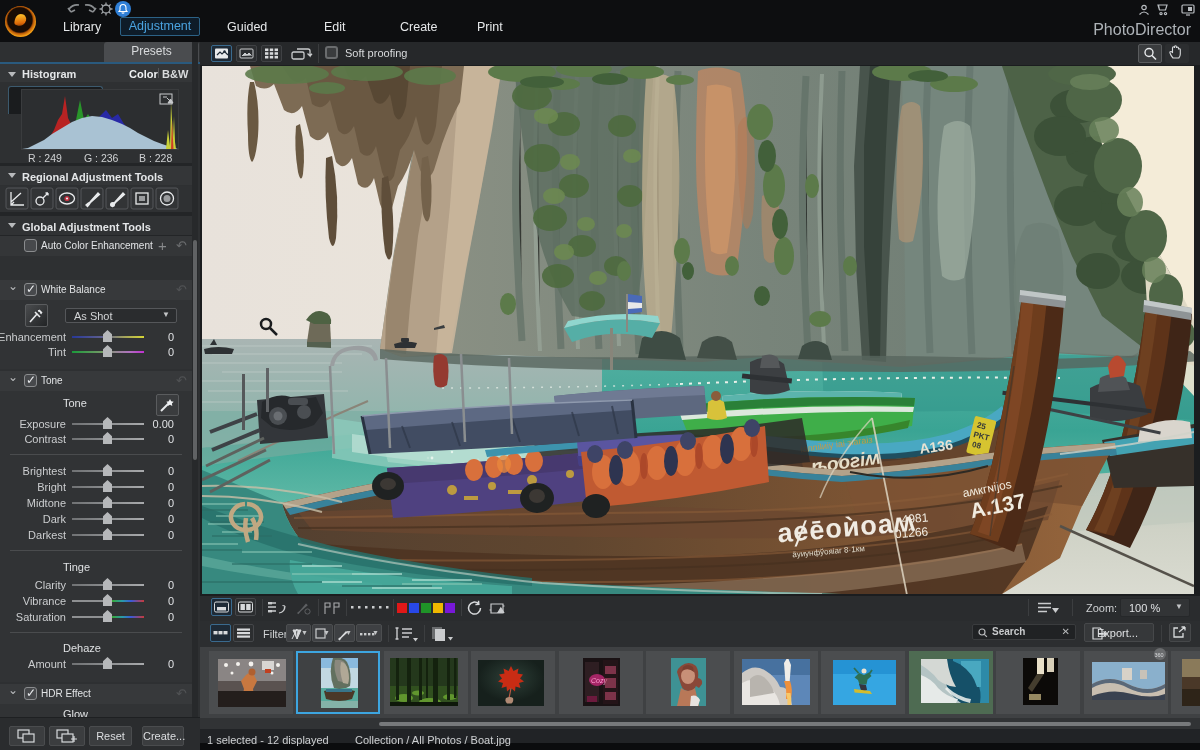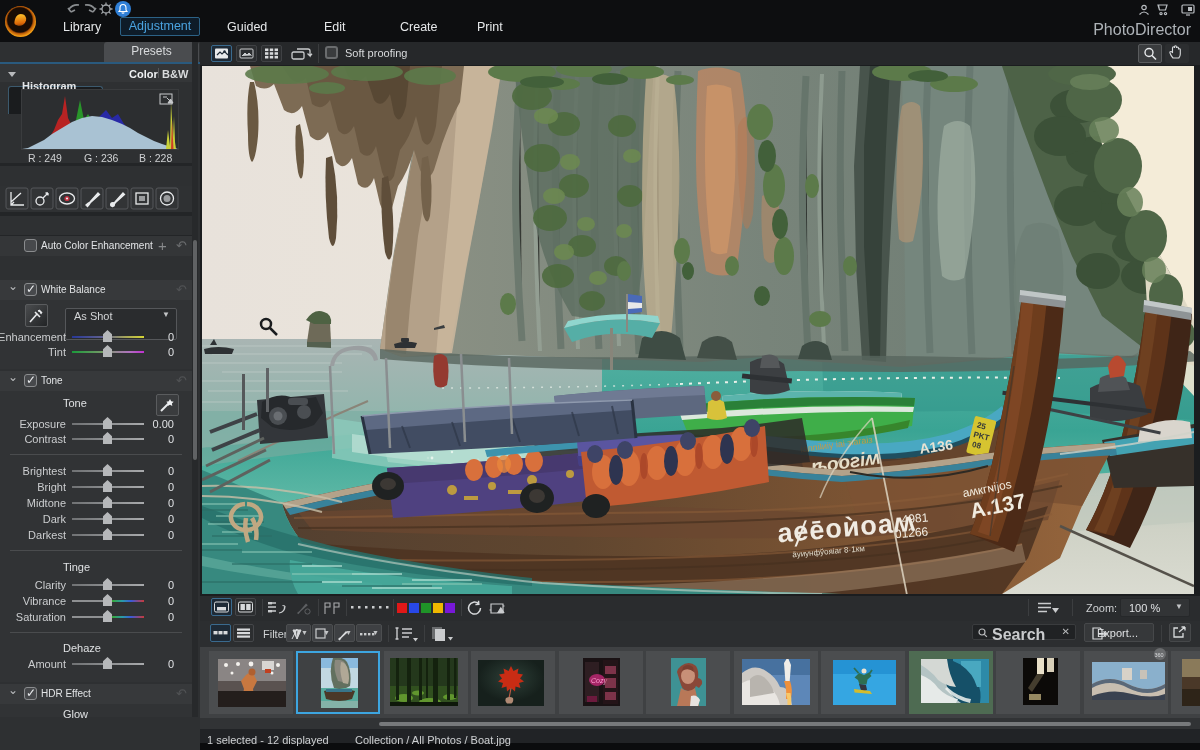--- a/index.html
+++ b/index.html
@@ -13,21 +13,21 @@
 .menuitem{position:absolute;top:20px;font-size:12.5px;color:#e6e8ea;}
 #adjtab{position:absolute;left:120px;top:17px;width:80px;height:19px;border:1px solid #2c6286;background:#0e1c29;border-radius:2px;color:#4aa3e0;font-size:12.5px;text-align:center;line-height:17px;}
 #pdname{position:absolute;right:9px;top:21px;font-size:16px;color:#aeb3b8;}
 
 #leftpanel{position:absolute;left:0;top:42px;width:200px;height:708px;background:#2e3032;}
 #tabManual{position:absolute;left:8px;top:0px;width:95px;height:28px;background:#1a1c1e;border:1px solid #3c5a6e;border-bottom:none;border-radius:3px 3px 0 0;color:#4aa0dc;font-size:12px;text-align:center;line-height:19px;margin-top:44px;}
 #tabPresets{position:absolute;left:104px;top:0px;width:95px;height:20px;background:#4a4c4f;border-radius:3px 3px 0 0;color:#d8dadc;font-size:12px;text-align:center;line-height:19px;}
 #tabline{position:absolute;left:0;top:20px;width:200px;height:2px;background:#2a5a7e;}
 .sechead{position:absolute;left:0;width:192px;height:20px;background:#343638;color:#e4e6e8;font-size:11px;font-weight:bold;}
 .sechead .tri{position:absolute;left:8px;top:8px;width:0;height:0;border-left:4px solid transparent;border-right:4px solid transparent;border-top:5px solid #b8babc;}
-.sechead .lbl{position:absolute;left:22px;top:16px;}
+.sechead .lbl{position:absolute;left:22px;top:4px;}
 .slrow{position:absolute;left:0;width:192px;height:16px;}
 .sllabel{position:absolute;right:126px;top:2px;font-size:11px;color:#cbcdcf;}
 .sltrack{position:absolute;left:72px;top:7px;width:72px;height:2px;background:linear-gradient(to right,#707274,#a8aaac);}
 .slhandle{position:absolute;left:103px;top:1px;width:9px;height:12px;background:#b6b8ba;clip-path:polygon(50% 0,100% 35%,100% 100%,0 100%,0 35%);}
 .slval{position:absolute;right:18px;top:2px;font-size:11px;color:#dfe1e3;}
 .ckbox{position:absolute;width:13px;height:13px;border:1px solid #8a8c8e;border-radius:3px;background:#47494c;}
 .ckbox.on:after{content:"\2713";position:absolute;left:1px;top:-2px;color:#e8eaec;font-size:12px;}
 .plus{color:#87898b;font-size:15px;}
 .ckrow{position:absolute;left:0;width:192px;height:20px;background:#343638;}
 .cklbl{position:absolute;left:41px;top:4px;font-size:10px;color:#e2e4e6;}
@@ -107,20 +107,24 @@
         </g>
       </svg>
     </div>
     <div style="position:absolute;left:0;top:110px;width:192px;font-size:10.5px;color:#cfd1d3;">
       <span style="position:absolute;left:28px;">R : 249</span>
       <span style="position:absolute;left:84px;">G : 236</span>
       <span style="position:absolute;left:139px;">B : 228</span>
     </div>
     <div style="position:absolute;left:0;top:121px;width:192px;height:3px;background:#232527;"></div>
 
+    <div class="sechead" style="top:124px;height:19px;">
+        <span class="tri" style="top:7px;"></span>
+        <span class="lbl" style="top:5px;">Regional Adjustment Tools</span>
+      </div>
     <div id="regtools" style="position:absolute;left:0;top:144px;width:192px;height:26px;background:#2f3133;">
       <svg width="192" height="26" viewBox="0 0 192 26">
         <g fill="none" stroke="#55575a">
           <rect x="6" y="2" width="22" height="21" rx="2" fill="#323436"></rect>
           <rect x="31" y="2" width="22" height="21" rx="2" fill="#323436"></rect>
           <rect x="56" y="2" width="22" height="21" rx="2" fill="#323436"></rect>
           <rect x="81" y="2" width="22" height="21" rx="2" fill="#323436"></rect>
           <rect x="106" y="2" width="22" height="21" rx="2" fill="#323436"></rect>
           <rect x="131" y="2" width="22" height="21" rx="2" fill="#323436"></rect>
           <rect x="156" y="2" width="22" height="21" rx="2" fill="#323436"></rect>
@@ -137,20 +141,24 @@
           <circle cx="112.5" cy="18.5" r="2.5" fill="#e8eaec" stroke="none"></circle>
           <rect x="136" y="7" width="12" height="11"></rect>
           <rect x="139" y="10" width="6" height="5" fill="#9a9c9e" stroke="none"></rect>
           <circle cx="167" cy="12.5" r="6.5"></circle>
           <circle cx="167" cy="12.5" r="3.5" fill="#9a9c9e" stroke="none"></circle>
         </g>
       </svg>
     </div>
     <div style="position:absolute;left:0;top:170px;width:192px;height:4px;background:#232527;"></div>
 
+    <div class="sechead" style="top:174px;height:19px;background:#303234;">
+        <span class="tri" style="top:7px;"></span>
+        <span class="lbl" style="top:5px;">Global Adjustment Tools</span>
+      </div>
     <div style="position:absolute;left:0;top:193px;width:192px;height:1px;background:#232527;"></div>
     <div class="ckrow" style="top:194px;">
       <span class="ckbox" style="left:24px;top:3px;"></span>
       <span class="cklbl">Auto Color Enhancement</span>
       <span class="plus" style="position:absolute;left:158px;top:1px;">+</span>
       <span class="undo" style="position:absolute;left:176px;top:2px;">↶</span>
     </div>
     <div class="ckrow" style="top:216px;margin-top:28px;">
       <span class="ckbox" style="left:24px;top:3px;"></span>
       <span class="cklbl">Color LUT <span style="color:#d03030;font-size:8px;vertical-align:4px;">*</span></span>
@@ -162,21 +170,21 @@
       <span class="ckbox on" style="left:24px;top:3px;"></span>
       <span class="cklbl" style="left:41px;">White Balance</span>
       <span class="undo" style="position:absolute;left:176px;top:2px;opacity:.5;">↶</span>
     </div>
     <div style="position:absolute;left:0;top:258px;width:192px;height:69px;background:#313335;">
       <div style="position:absolute;left:25px;top:4px;width:23px;height:23px;background:linear-gradient(135deg,#4a4c4e,#222426);border:1px solid #5a5c5e;border-radius:2px;">
         <svg width="21" height="21">
             <path d="M4 17 L11 9 M11 9 l1.5 1.5 M9 7 l5 5 M13 5 l3 3 M12 6 a2.5 2.5 0 0 1 3 3" stroke="#e8eaec" stroke-width="1.6" fill="none"></path>
           </svg>
       </div>
-      <div style="position:absolute;left:65px;top:8px;width:112px;height:32px;background:#2a2c2e;border:1px solid #55575a;border-radius:2px;">
+      <div style="position:absolute;left:65px;top:8px;width:112px;height:15px;background:#2a2c2e;border:1px solid #55575a;border-radius:2px;">
         <span style="position:absolute;left:8px;top:1px;font-size:11px;color:#d2d4d6;">As Shot</span>
         <span style="position:absolute;right:6px;top:1px;font-size:8px;color:#c2c4c6;">▼</span>
       </div>
       <div class="slrow" style="top:29px;">
         <span class="sllabel">Enhancement</span>
         <span class="sltrack" style="background:linear-gradient(90deg,#283898,#62628e 45%,#a8a858 75%,#d6d634);"></span>
         <span class="slhandle"></span>
         <span class="slval">0</span>
       </div>
       <div class="slrow" style="top:44px;">
@@ -275,20 +283,41 @@
     <div class="ckrow" style="top:642px;background:#37393b;">
       <span class="chev">⌄</span>
       <span class="ckbox on" style="left:24px;top:3px;"></span>
       <span class="cklbl" style="left:41px;">HDR Effect</span>
       <span class="undo" style="position:absolute;left:176px;top:2px;opacity:.5;">↶</span>
     </div>
     <div style="position:absolute;left:0;top:662px;width:192px;height:13px;background:#313335;">
       <div style="position:absolute;left:63px;top:4px;font-size:11px;color:#dfe1e3;">Glow</div>
     </div>
 
+    <div style="position:absolute;left:0;top:675px;width:200px;height:33px;background:#2a2c2e;border-top:1px solid #1e2022;">
+      <div class="tbtn" style="left:9px;top:8px;width:36px;">
+        <svg width="20" height="14" style="margin-top:2px;">
+            <g stroke="#d8dadc" stroke-width="1.2" fill="none">
+              <rect x="1" y="1" width="11" height="8"></rect>
+              <rect x="6" y="5" width="11" height="8" fill="#3b3d3f"></rect>
+            </g>
+          </svg>
+      </div>
+      <div class="tbtn" style="left:49px;top:8px;width:36px;">
+        <svg width="22" height="14" style="margin-top:2px;">
+            <g stroke="#d8dadc" stroke-width="1.2" fill="none">
+              <rect x="1" y="1" width="11" height="8"></rect>
+              <rect x="6" y="5" width="11" height="8" fill="#3b3d3f"></rect>
+              <path d="M18 7 v6 M15 10 h6"></path>
+            </g>
+          </svg>
+      </div>
+      <div class="tbtn" style="left:89px;top:8px;width:43px;line-height:18px;">Reset</div>
+      <div class="tbtn" style="left:142px;top:8px;width:42px;line-height:18px;">Create...</div>
+    </div>
 
     <div style="position:absolute;left:192px;top:0;width:6px;height:675px;background:#27292b;">
       <div style="position:absolute;left:1px;top:198px;width:4px;height:220px;background:#606264;border-radius:2px;"></div>
     </div>
   </div>
   <div id="canvtools">
     <div style="position:absolute;left:11px;top:3px;width:21px;height:17px;background:#1e2a36;border:1px solid #3a6a8e;border-radius:2px;">
       <svg width="19" height="15">
           <rect x="3" y="2.5" width="13" height="10" rx="1" fill="#e8eaec"></rect>
           <path d="M5 9 l3 -3 l2 2 l2.5 -2.5 l3.5 3.5" stroke="#1e2a36" stroke-width="1.2" fill="none"></path>
@@ -911,21 +940,21 @@
     <svg class="abs" style="left:230px;top:4px" width="26" height="17">
         <rect x="2" y="2" width="10" height="12" fill="#6a6c6e"></rect>
         <rect x="5" y="4" width="10" height="12" fill="#caccce"></rect>
         <path d="M18 12 l5 0 l-2.5 3.5 z" fill="#caccce"></path>
       </svg>
     <div style="position:absolute;left:772px;top:3px;width:104px;height:16px;background:#202224;border:1px solid #3a3c3e;border-radius:2px;">
       <svg width="12" height="12" style="position:absolute;left:4px;top:2px;">
           <circle cx="5" cy="5" r="3" stroke="#b8babc" fill="none" stroke-width="1.2"></circle>
           <path d="M7.3 7.3 l2.6 2.6" stroke="#b8babc" stroke-width="1.2"></path>
         </svg>
-      <span style="position:absolute;left:19px;top:1px;font-size:16px;color:#c8cacc;font-weight:bold;">Search</span>
+      <span style="position:absolute;left:19px;top:1px;font-size:10px;color:#c8cacc;font-weight:bold;">Search</span>
       <span style="position:absolute;right:5px;top:1px;font-size:10px;color:#b8babc;">✕</span>
     </div>
     <div style="position:absolute;left:884px;top:2px;width:70px;height:19px;background:#36383a;border:1px solid #46484a;border-radius:2px;">
       <svg width="18" height="15" style="position:absolute;left:6px;top:2px;">
           <g stroke="#d8dadc" stroke-width="1.2" fill="none">
             <path d="M2 2 h7 l2 2 v9 h-9 z"></path>
             <path d="M8 8 h7 M15 8 l-2.5 -2.5 M15 8 l-2.5 2.5" stroke-width="1.4"></path>
           </g>
         </svg>
       <span style="position:absolute;left:12px;top:3px;font-size:11px;color:#dfe1e3;">Export...</span>

